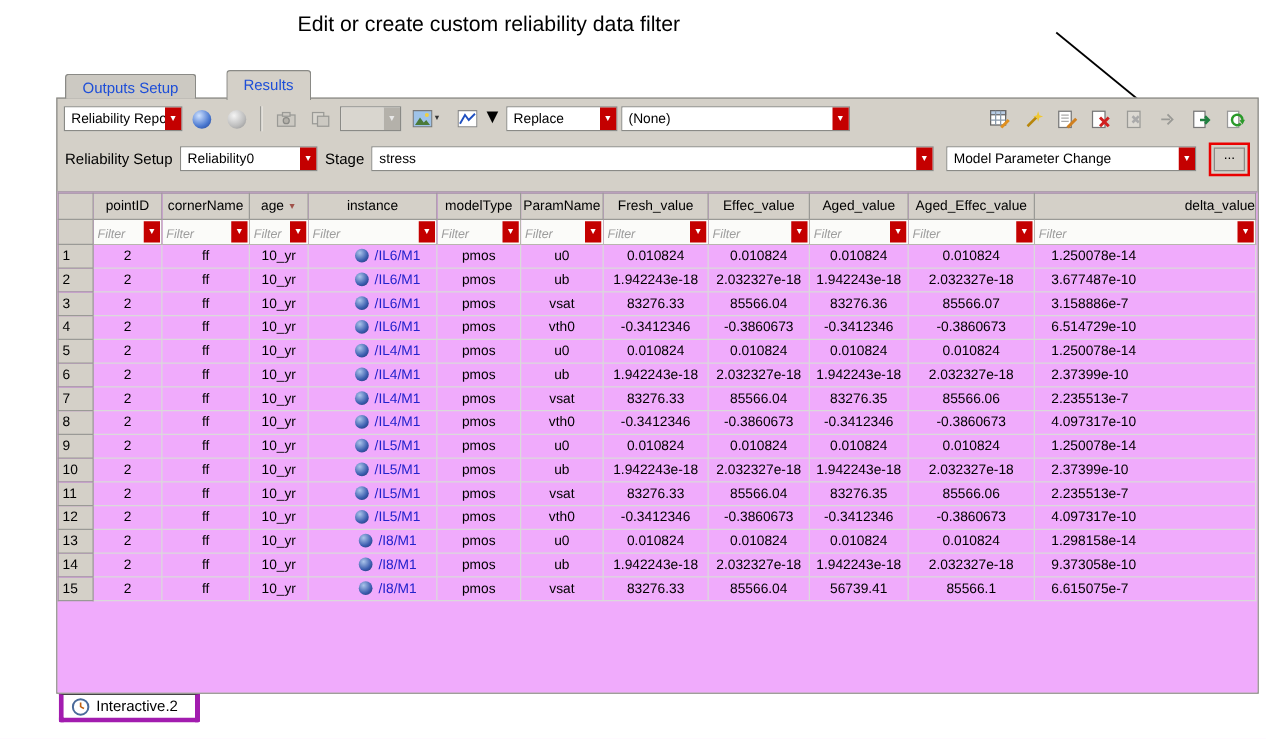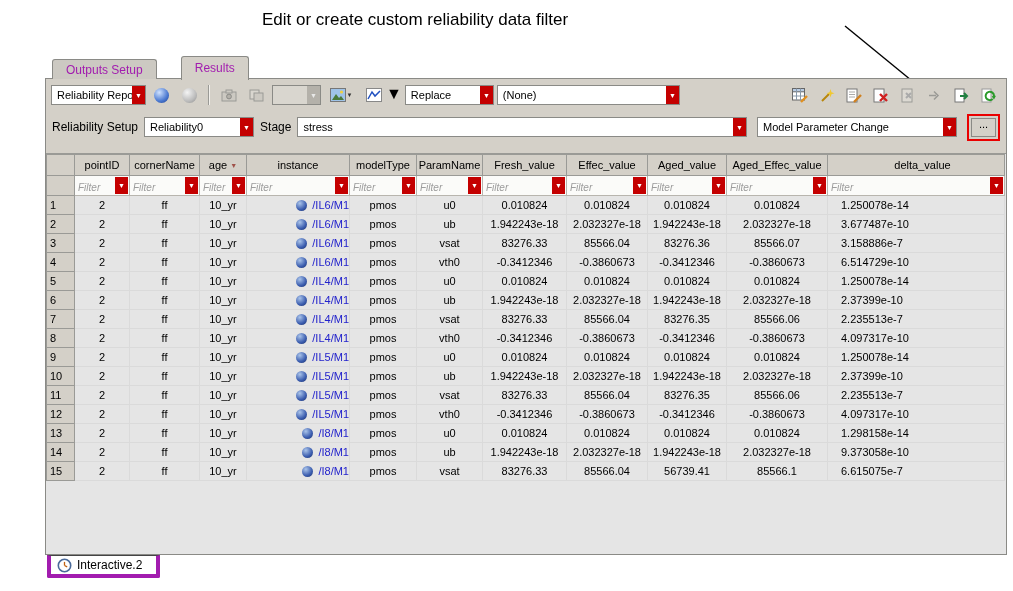--- a/index.html
+++ b/index.html
@@ -1,28 +1,28 @@
 <!DOCTYPE html>
 <html><head>
 <meta charset="utf-8">
 <style>
   * { box-sizing: border-box; }
   html, body { margin: 0; padding: 0; }
   body { font-family: "Liberation Sans", "DejaVu Sans", sans-serif; background: #fff; }
   .page { position: relative; width: 1013px; height: 591px; background: #fff; overflow: hidden; }
 
   
-  .annotation-text { position: absolute; left: 262px; top: 10px; font-size: 17px; color: #000; }
+  .annotation-text { position: absolute; left: 238px; top: 10px; font-size: 17px; color: #000; }
   .annotation-arrow { position: absolute; left: 0; top: 0; width: 1013px; height: 591px; pointer-events: none; }
 
   
   .window { position: absolute; left: 45px; top: 55px; width: 962px; height: 524px; }
   .tabbar { position: absolute; left: 0; top: 0; height: 24px; display: flex; align-items: flex-end; padding-left: 7px; z-index: 3; }
   .tab { background: #ccc9c2; border: 1px solid #8a8a86; border-bottom: none; border-radius: 3px 3px 0 0;
-         padding: 0 13px; font-size: 12px; color: #a21caf; height: 20px; line-height: 20px; white-space: nowrap; }
+         padding: 0 13px; font-size: 12px; color: #1d4ed8; height: 20px; line-height: 20px; white-space: nowrap; }
   .tab.active { background: #d4d0c8; height: 24px; line-height: 23px; margin-bottom: -1px; margin-top: 40px; }
   .tab.gap { margin-left: 24px; }
 
   .win-body { position: absolute; left: 0; top: 23px; width: 962px; height: 477px;
               background: #d4d0c8; border: 1px solid #8a8a86; }
 
   
   .toolbar1 { display: flex; align-items: center; height: 32px; padding: 0 5px; gap: 3px; }
   .toolbar2 { display: flex; align-items: center; height: 32px; padding: 0 6px; gap: 6px; }
   .lbl { font-size: 12px; color: #000; white-space: nowrap; }
@@ -45,37 +45,37 @@
   .sphere.blue { background: radial-gradient(circle at 35% 30%, #cfe2ff, #4a78d0 60%, #1c3c8c); }
   .sphere.gray { background: radial-gradient(circle at 35% 30%, #f4f4f4, #bcbcbc 60%, #8c8c8c); }
   .mini-arrow { font-size: 6px; color: #333; margin-left: 1px; }
   .icon-group { margin-left: auto; display: flex; align-items: center; gap: 2px; }
 
   
   .highlight { border: 2px solid #ea0000; padding: 2px; display: inline-flex; margin-left: 4px; flex-shrink: 0; }
   .more-btn { width: 25px; height: 19px; background: #d4d0c8; border: 1px solid #8a8a86; font-size: 11px; line-height: 8px; padding: 0 0 6px 0; color: #000; }
 
   
-  .table-wrap { position: absolute; left: 0; right: 0; top: 74px; bottom: 0; background: #e5e5e5; overflow: hidden; border-top: 1px solid #9a9a96; }
+  .table-wrap { position: absolute; left: 0; right: 0; top: 74px; bottom: 0; background: #f0abfc; overflow: hidden; border-top: 1px solid #9a9a96; }
   table { border-collapse: collapse; table-layout: fixed; width: 959px; }
   col.c0 { width: 28px; } col.c1 { width: 55px; } col.c2 { width: 70px; } col.c3 { width: 47px; }
   col.c4 { width: 103px; } col.c5 { width: 67px; } col.c6 { width: 66px; } col.c7 { width: 84px; }
   col.c8 { width: 81px; } col.c9 { width: 79px; } col.c10 { width: 101px; }
   th, td { padding: 0; overflow: hidden; white-space: nowrap; }
   thead th { background: #d4d0c8; border: 1px solid #9a9a96; font-weight: normal; font-size: 11px; height: 21px; color: #000; }
   .sort { font-size: 7px; color: #a0524a; margin-left: 3px; vertical-align: 1px; }
   td.gutter, th.gutter { background: #d4d0c8; border: 1px solid #9a9a96; }
   tr.filter-row td { height: 20px; }
   td.filter-cell { background: #fbfbf9; border: 1px solid #b8b5ae; position: relative; text-align: left; }
   .ftext { color: #9c9c9c; font-style: italic; font-size: 10px; padding-left: 3px; text-align: center; }
   .fdd { position: absolute; right: 1px; top: 1px; bottom: 1px; width: 13px; background: #c40000; color: #fff;
          font-size: 7px; display: flex; align-items: center; justify-content: center; cursor: pointer; }
   tbody td { border: 1px solid #dadada; font-size: 11px; height: 19px; text-align: center; color: #000; }
   tbody td.gutter { text-align: left; padding-left: 3px; font-size: 11px; }
-  td.inst { text-align: right; padding-left: 24px; }
+  td.inst { text-align: center; padding-left: 24px; }
   .inst-icon { display: inline-block; width: 11px; height: 11px; border-radius: 50%;
                background: radial-gradient(circle at 35% 30%, #aac4ea, #3a5cae 60%, #1c3066);
                vertical-align: -2px; margin-right: 5px; }
   .inst-link { color: #2222cc; cursor: pointer; }
   td.leftcell { text-align: left; padding-left: 13px; }
 
   
   .bottom-tab { position: absolute; left: 2px; top: 500px; height: 23px; background: #fff;
                 border: 4px solid #a21caf; border-top: 1px solid #444; border-radius: 0 0 2px 2px;
                 display: flex; align-items: center; gap: 5px; padding: 0 14px 0 6px; font-size: 12px; color: #000; }
@@ -255,21 +255,21 @@
                 <th><span>pointID</span></th>
                 <th><span>cornerName</span></th>
                 <th><span>age</span><span class="sort">▼</span></th>
                 <th><span>instance</span></th>
                 <th><span>modelType</span></th>
                 <th><span>ParamName</span></th>
                 <th><span>Fresh_value</span></th>
                 <th><span>Effec_value</span></th>
                 <th><span>Aged_value</span></th>
                 <th><span>Aged_Effec_value</span></th>
-                <th style="text-align: center; padding-left: 13px; margin-top: 38px;"><span>delta_value</span></th>
+                <th style="text-align: right; padding-left: 13px; margin-top: 38px;"><span>delta_value</span></th>
               </tr>
               <tr class="filter-row">
                 <td class="gutter"></td>
                 <td class="filter-cell"><span class="ftext">Filter</span><span class="fdd">▼</span></td>
                 <td class="filter-cell"><span class="ftext">Filter</span><span class="fdd">▼</span></td>
                 <td class="filter-cell"><span class="ftext">Filter</span><span class="fdd">▼</span></td>
                 <td class="filter-cell"><span class="ftext">Filter</span><span class="fdd">▼</span></td>
                 <td class="filter-cell"><span class="ftext">Filter</span><span class="fdd">▼</span></td>
                 <td class="filter-cell"><span class="ftext">Filter</span><span class="fdd">▼</span></td>
                 <td class="filter-cell"><span class="ftext">Filter</span><span class="fdd">▼</span></td>

